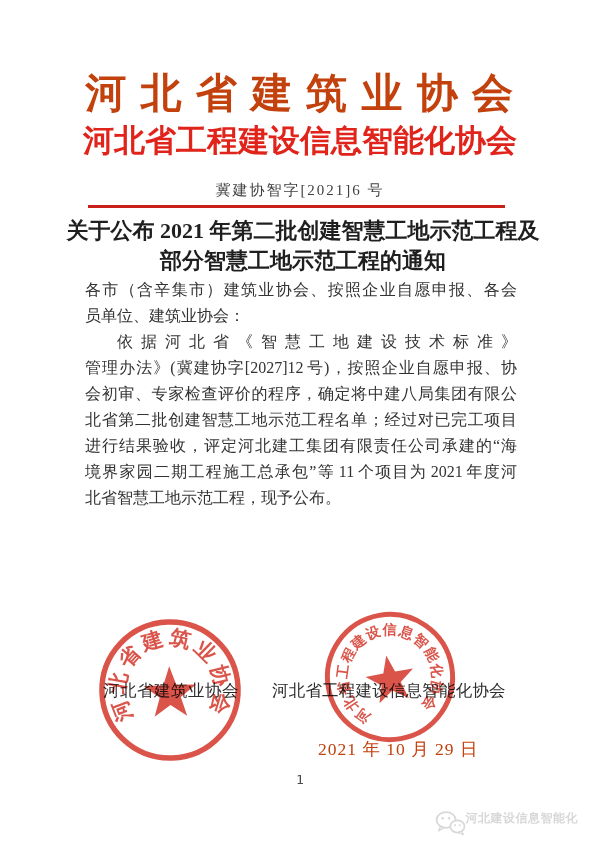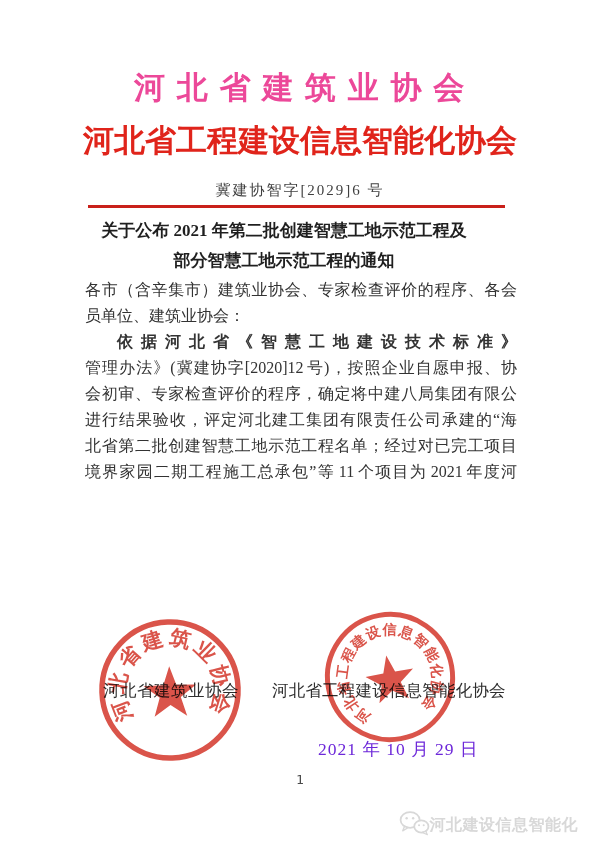--- a/index.html
+++ b/index.html
@@ -7,100 +7,101 @@
     position: relative;
     width: 600px;
     height: 848px;
     background: #ffffff;
     overflow: hidden;
     font-family: "Liberation Serif", "DejaVu Serif", serif;
   }
   
   .org-title-1 {
     position: absolute; top: 71px; left: 0; width: 100%;
-    text-align: center; font-size: 31px; font-weight: 700;
-    color: #ec4899; letter-spacing: 2px; line-height: 1.1;
+    text-align: center; font-size: 41px; font-weight: 700;
+    color: #c2410c; letter-spacing: 2px; line-height: 1.1;
   }
   .org-title-2 {
     position: absolute; top: 122px; left: 0; width: 100%;
     text-align: center; font-size: 31px; font-weight: 700;
     color: #e0241b; letter-spacing: 0px; line-height: 1.2;
   }
   .doc-number {
     position: absolute; top: 181px; left: 0; width: 100%;
     text-align: center; font-size: 15px; color: #3f3f3f;
     letter-spacing: 2px;
   }
   .red-rule {
     position: absolute; top: 205px; left: 88px; width: 417px; height: 3px;
     background: #c9201a;
   }
   
   .notice-title {
-    position: absolute; top: 216px; left: 44px; width: 480px;
-    text-align: center; font-size: 17px; font-weight: 700;
+    position: absolute; top: 216px; left: 63px; width: 480px;
+    text-align: center; font-size: 22px; font-weight: 700;
     color: #1f1f1f; line-height: 30px;
   }
   
   .body-text {
     position: absolute; top: 277px; left: 85px; width: 432px;
     font-size: 16px; line-height: 26px; color: #333333;
     word-spacing: -1.5px;
   }
   .line { white-space: normal; }
   .jst { text-align: justify; text-align-last: justify; }
-  .ind { text-indent: 2em; font-weight: bold; }
+  .ind { text-indent: 2em; }
   .ind2 { padding-left: 38px; }
   
   .sig-org-1 { position: absolute; top: 680px; left: 103px; font-size: 16.5px; color: #2e2e2e; letter-spacing: 0.5px; }
   .sig-org-2 { position: absolute; top: 680px; left: 272px; font-size: 16.5px; color: #2e2e2e; letter-spacing: 0.2px; }
   .seal { position: absolute; mix-blend-mode: multiply; opacity: 0.93; }
   .seal-1 { top: 616px; left: 96px; width: 148px; height: 148px; transform: rotate(-2deg); }
   .seal-2 { top: 609px; left: 322px; width: 136px; height: 136px; transform: rotate(-10deg); }
   .seal text { font-family: "Liberation Serif", "DejaVu Serif", serif; font-weight: 700; }
-  .sig-date { position: absolute; top: 737px; left: 318px; font-size: 17.5px; color: #6d28d9; letter-spacing: 1px; }
+  .sig-date { position: absolute; top: 737px; left: 318px; font-size: 17.5px; color: #c2410c; letter-spacing: 1px; }
   
   .page-number {
     position: absolute; top: 772px; left: 0; width: 100%;
     text-align: center; font-size: 13px; color: #4a4a4a;
     font-family: "DejaVu Sans Mono", monospace;
   }
   .watermark {
     position: absolute; top: 810px; right: 22px;
-    display: flex; align-items: flex-end; 
-    color: #d8d8d8; font-size: 16px; font-weight: 700;
+    display: flex; align-items: flex-start; 
+    color: #d8d8d8; font-size: 12px; font-weight: 700;
     font-family: "Liberation Sans", "DejaVu Sans", sans-serif;
     letter-spacing: 0.5px;
   }
   .wechat-icon { display: block; }
 </style>
 </head>
 <body>
 
 <div class="page">
 
   <div class="org-title-1">河 北 省 建 筑 业 协 会</div>
   <div class="org-title-2">河北省工程建设信息智能化协会</div>
-  <div class="doc-number">冀建协智字[2029]6 号</div>
+  <div class="doc-number">冀建协智字[2021]6 号</div>
   <div class="red-rule"></div>
 
   <div class="notice-title">
     <div>关于公布 2021 年第二批创建智慧工地示范工程及</div>
     <div>部分智慧工地示范工程的通知</div>
   </div>
 
   <div class="body-text">
-    <div class="line jst">各市（含辛集市）建筑业协会、专家检查评价的程序、各会</div>
+    <div class="line jst">各市（含辛集市）建筑业协会、按照企业自愿申报、各会</div>
     <div class="line">员单位、建筑业协会：</div>
     <div class="line jst ind">依据河北省《智慧工地建设技术标准》</div>
-    <div class="line jst">管理办法》(冀建协字[2020]12 号)，按照企业自愿申报、协</div>
+    <div class="line jst">管理办法》(冀建协字[2027]12 号)，按照企业自愿申报、协</div>
     <div class="line jst">会初审、专家检查评价的程序，确定将中建八局集团有限公</div>
+    <div class="line jst">北省第二批创建智慧工地示范工程名单；经过对已完工项目</div>
     <div class="line jst">进行结果验收，评定河北建工集团有限责任公司承建的“海</div>
-    <div class="line jst">北省第二批创建智慧工地示范工程名单；经过对已完工项目</div>
     <div class="line jst">境界家园二期工程施工总承包”等 11 个项目为 2021 年度河</div>
+    <div class="line">北省智慧工地示范工程，现予公布。</div>
   </div>
 
   <span class="sig-org-1">河北省建筑业协会</span>
   <span class="sig-org-2">河北省工程建设信息智能化协会</span>
 
   <svg class="seal seal-1" viewBox="0 0 150 150">
     <circle cx="75" cy="75" r="69" fill="none" stroke="#d7473c" stroke-width="5.5"></circle>
     <path id="sealArc1" d="M 37.3 101.4 A 46 46 0 1 1 112.7 101.4" fill="none"></path>
     <text font-size="21" fill="#d7473c" letter-spacing="4">
       <textPath href="#sealArc1" startOffset="50%" text-anchor="middle">河北省建筑业协会</textPath>

